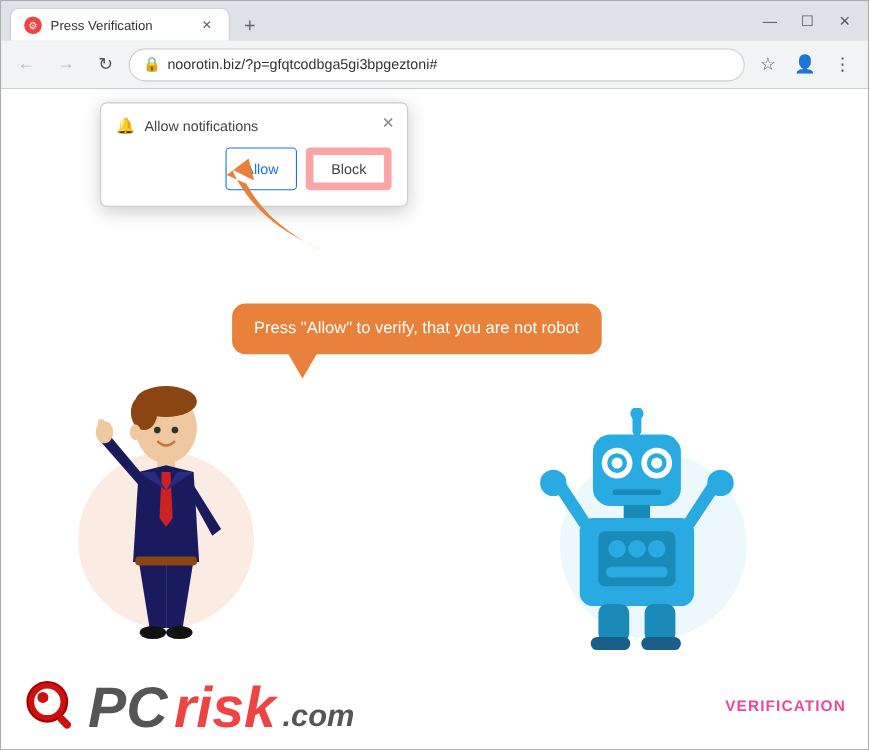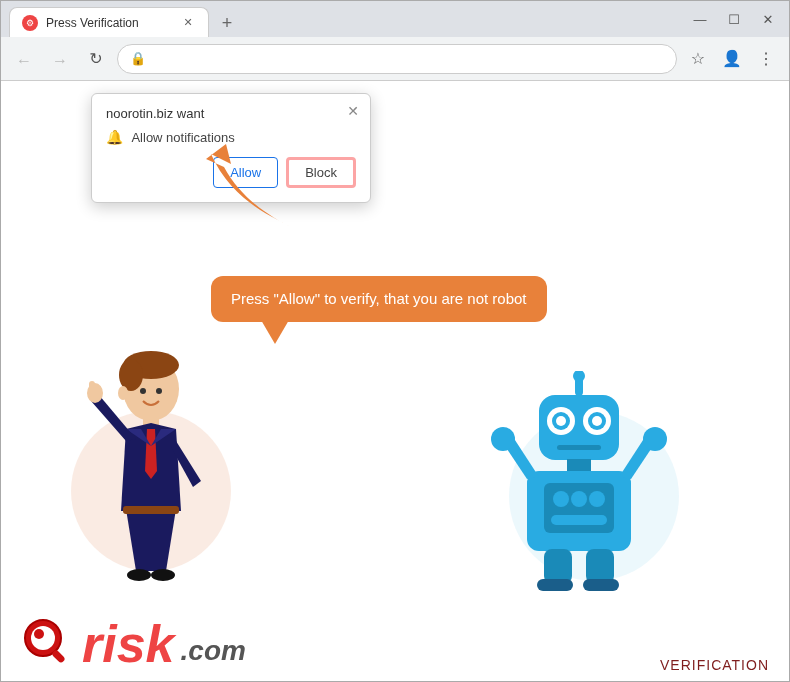--- a/index.html
+++ b/index.html
@@ -240,21 +240,21 @@
       border-radius: 4px;
       background: #fff;
       color: #1a73e8;
       font-size: 13px;
       cursor: pointer;
       font-weight: 500;
     }
 
     .btn-block {
       padding: 5px 16px;
-      border: 3px solid #fca5a5;
+      border: 7px solid #fca5a5;
       border-radius: 4px;
       background: #fff;
       color: #444;
       font-size: 13px;
       cursor: pointer;
     }
 
     
     .orange-arrow {
       position: absolute;
@@ -352,25 +352,25 @@
       color: #555;
       font-style: italic;
       align-self: flex-end;
       margin-bottom: 4px;
       margin-left: 2px;
       text-align: right;
     }
 
     .verification-text {
       position: absolute;
-      bottom: 8px;
+      bottom: 32px;
       right: 20px;
       font-size: 14px;
-      font-weight: 400;
-      color: #7f1d1d;
+      font-weight: 700;
+      color: #ec4899;
       letter-spacing: 1px;
     }
 
     
     .bg-circle-person {
       position: absolute;
       bottom: 110px;
       left: 70px;
       width: 160px;
       height: 160px;
@@ -441,39 +441,39 @@
       <span>←</span>
     </button>
     <button class="nav-btn disabled">
       <span>→</span>
     </button>
     <button class="nav-btn">
       <span>↻</span>
     </button>
     <div class="address-bar">
       <span class="lock-icon">🔒</span>
+      <span class="address-text">noorotin.biz/?p=gfqtcodbga5gi3bpgeztoni#</span>
     </div>
     <div class="toolbar-right">
       <button class="nav-btn">
         <span>☆</span>
       </button>
       <button class="nav-btn">
         <span>👤</span>
       </button>
       <button class="nav-btn">
         <span>⋮</span>
       </button>
     </div>
   </div>
 
   <div class="content">
 
     <div class="notification-popup">
       <span class="popup-close">✕</span>
-      <div class="popup-title">noorotin.biz want</div>
       <div class="popup-option">
         <span class="bell-icon">🔔</span>
         <span>Allow notifications</span>
       </div>
       <div class="popup-buttons">
         <button class="btn-allow">Allow</button>
         <button class="btn-block">Block</button>
       </div>
     </div>
 
@@ -569,20 +569,21 @@
     </svg>
 
     <div class="logo-area">
 
       <svg class="pc-logo-icon" viewBox="0 0 55 55" xmlns="http://www.w3.org/2000/svg">
         <circle cx="22" cy="22" r="18" fill="#cc1111" stroke="#aa0000" stroke-width="2"></circle>
         <circle cx="22" cy="22" r="12" fill="#fff"></circle>
         <circle cx="18" cy="18" r="5" fill="#cc1111"></circle>
         <rect x="35" y="33" width="14" height="7" rx="3.5" fill="#cc1111" transform="rotate(45 35 33)"></rect>
       </svg>
+      <span class="pc-text">PC</span>
       <span class="risk-text">risk</span>
       <span class="dot-com">.com</span>
     </div>
 
     <div class="verification-text">VERIFICATION</div>
 
   </div>
 </div>
 
 </body></html>

